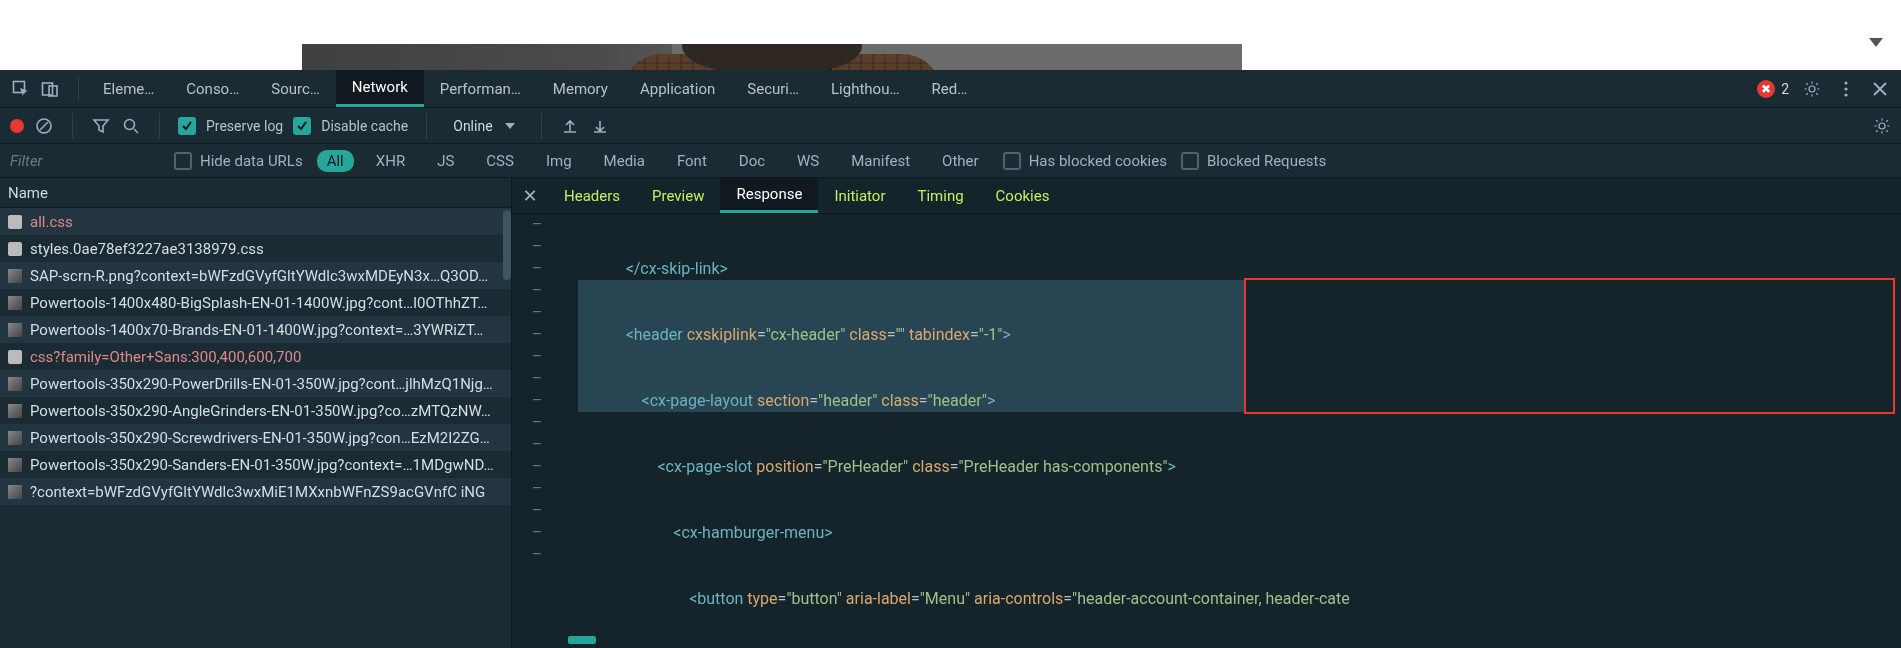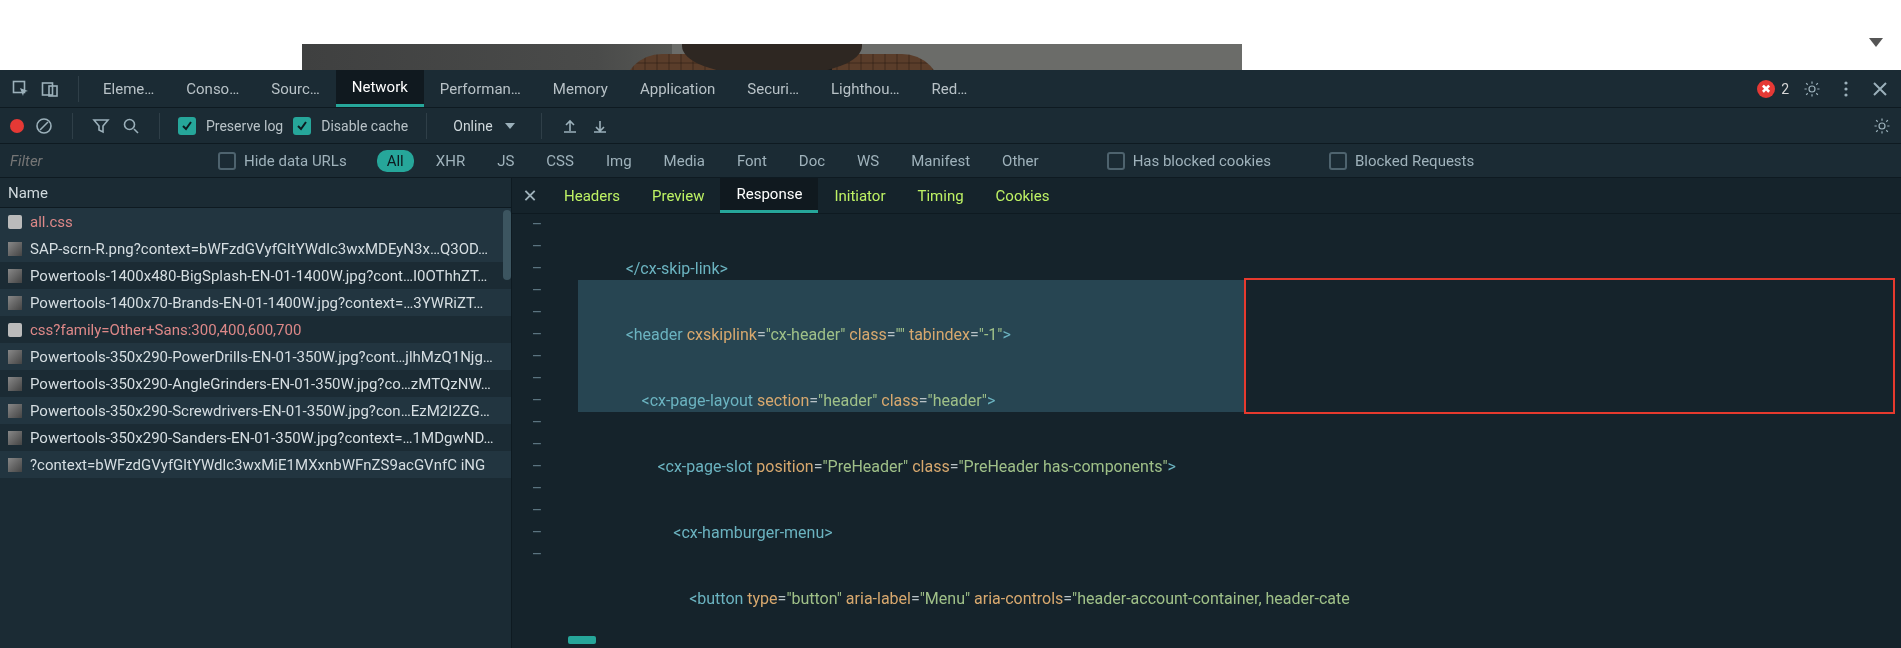--- a/index.html
+++ b/index.html
@@ -34,25 +34,25 @@
   .subbar { height:36px; display:flex; align-items:center; gap:10px; padding:0 10px; border-bottom:1px solid #0e1a21; position:relative; }
   .rec-dot { width:14px; height:14px; background:#e53935; border-radius:50%; }
   .ic { width:20px; height:20px; display:flex; align-items:center; justify-content:center; color:#8fa1ab; cursor:pointer; }
   .chk { width:18px; height:18px; border-radius:3px; background:#26a69a; display:flex; align-items:center; justify-content:center; }
   .chk svg { width:12px; height:12px; }
   .chk.empty { background:transparent; border:2px solid #4e636e; }
   .sel { display:flex; align-items:center; gap:12px; padding:0 8px; color:#cfd8dc; }
   .sel .caret { width:0;height:0;border-left:5px solid transparent;border-right:5px solid transparent;border-top:6px solid #9bb0ba; }
   .gear-far { position:absolute; right:8px; }
 
-  .filterbar { height:34px; display:flex; align-items:center; gap:30px; padding:0 10px; border-bottom:1px solid #0e1a21; color:#9fb2bb; font-size:15px; }
+  .filterbar { height:34px; display:flex; align-items:center; gap:14px; padding:0 10px; border-bottom:1px solid #0e1a21; color:#9fb2bb; font-size:15px; }
   .filter-input { background:transparent; border:none; color:#9fb2bb; width:150px; font-size:15px; font-style:italic; outline:none; }
   .pill { padding:2px 10px; border-radius:10px; cursor:pointer; }
   .pill.on { background:#26a69a; color:#0d1b20; }
-  .chip { display:flex; align-items:flex-start; gap:8px;margin-left:28px; }
+  .chip { display:flex; align-items:flex-start; gap:8px; }
 
   .body-split { flex:1; display:flex; overflow:hidden; }
   .left-pane { width:512px; background:#1b2b34; border-right:1px solid #0e1a21; display:flex; flex-direction:column; position:relative; }
   .col-head { height:30px; display:flex; align-items:center; padding:0 8px; color:#cfd8dc; border-bottom:1px solid #0e1a21; font-size:15px; }
   .req-list { flex:1; overflow:hidden; }
   .req-row { height:27px; display:flex; align-items:center; gap:8px; padding:0 8px; font-size:15px; color:#d6dee2; white-space:nowrap; overflow:hidden; text-overflow:ellipsis; }
   .req-row.alt { background:#223540; }
   .req-row .favicon { width:14px; height:14px; background:#bbb; border-radius:2px; flex:0 0 14px; }
   .req-row .thumb { width:14px; height:14px; background:linear-gradient(135deg,#888,#444); flex:0 0 14px; }
   .req-row.red { color:#d88; }
@@ -235,20 +235,24 @@
   </div>
 
   <div class="body-split">
     <div class="left-pane">
       <div class="col-head">Name</div>
       <div class="req-list" id="req-list">
           <div class="req-row alt red">
             <span class="favicon"></span>
             <span style="overflow: hidden; text-overflow: ellipsis;">all.css</span>
           </div>
+          <div class="req-row">
+            <span class="favicon"></span>
+            <span style="overflow: hidden; text-overflow: ellipsis;">styles.0ae78ef3227ae3138979.css</span>
+          </div>
           <div class="req-row alt">
             <span class="thumb"></span>
             <span style="overflow: hidden; text-overflow: ellipsis;">SAP-scrn-R.png?context=bWFzdGVyfGltYWdlc3wxMDEyN3x…Q3OD…</span>
           </div>
           <div class="req-row">
             <span class="thumb"></span>
             <span style="overflow: hidden; text-overflow: ellipsis;">Powertools-1400x480-BigSplash-EN-01-1400W.jpg?cont…I0OThhZT…</span>
           </div>
           <div class="req-row alt">
             <span class="thumb"></span>

